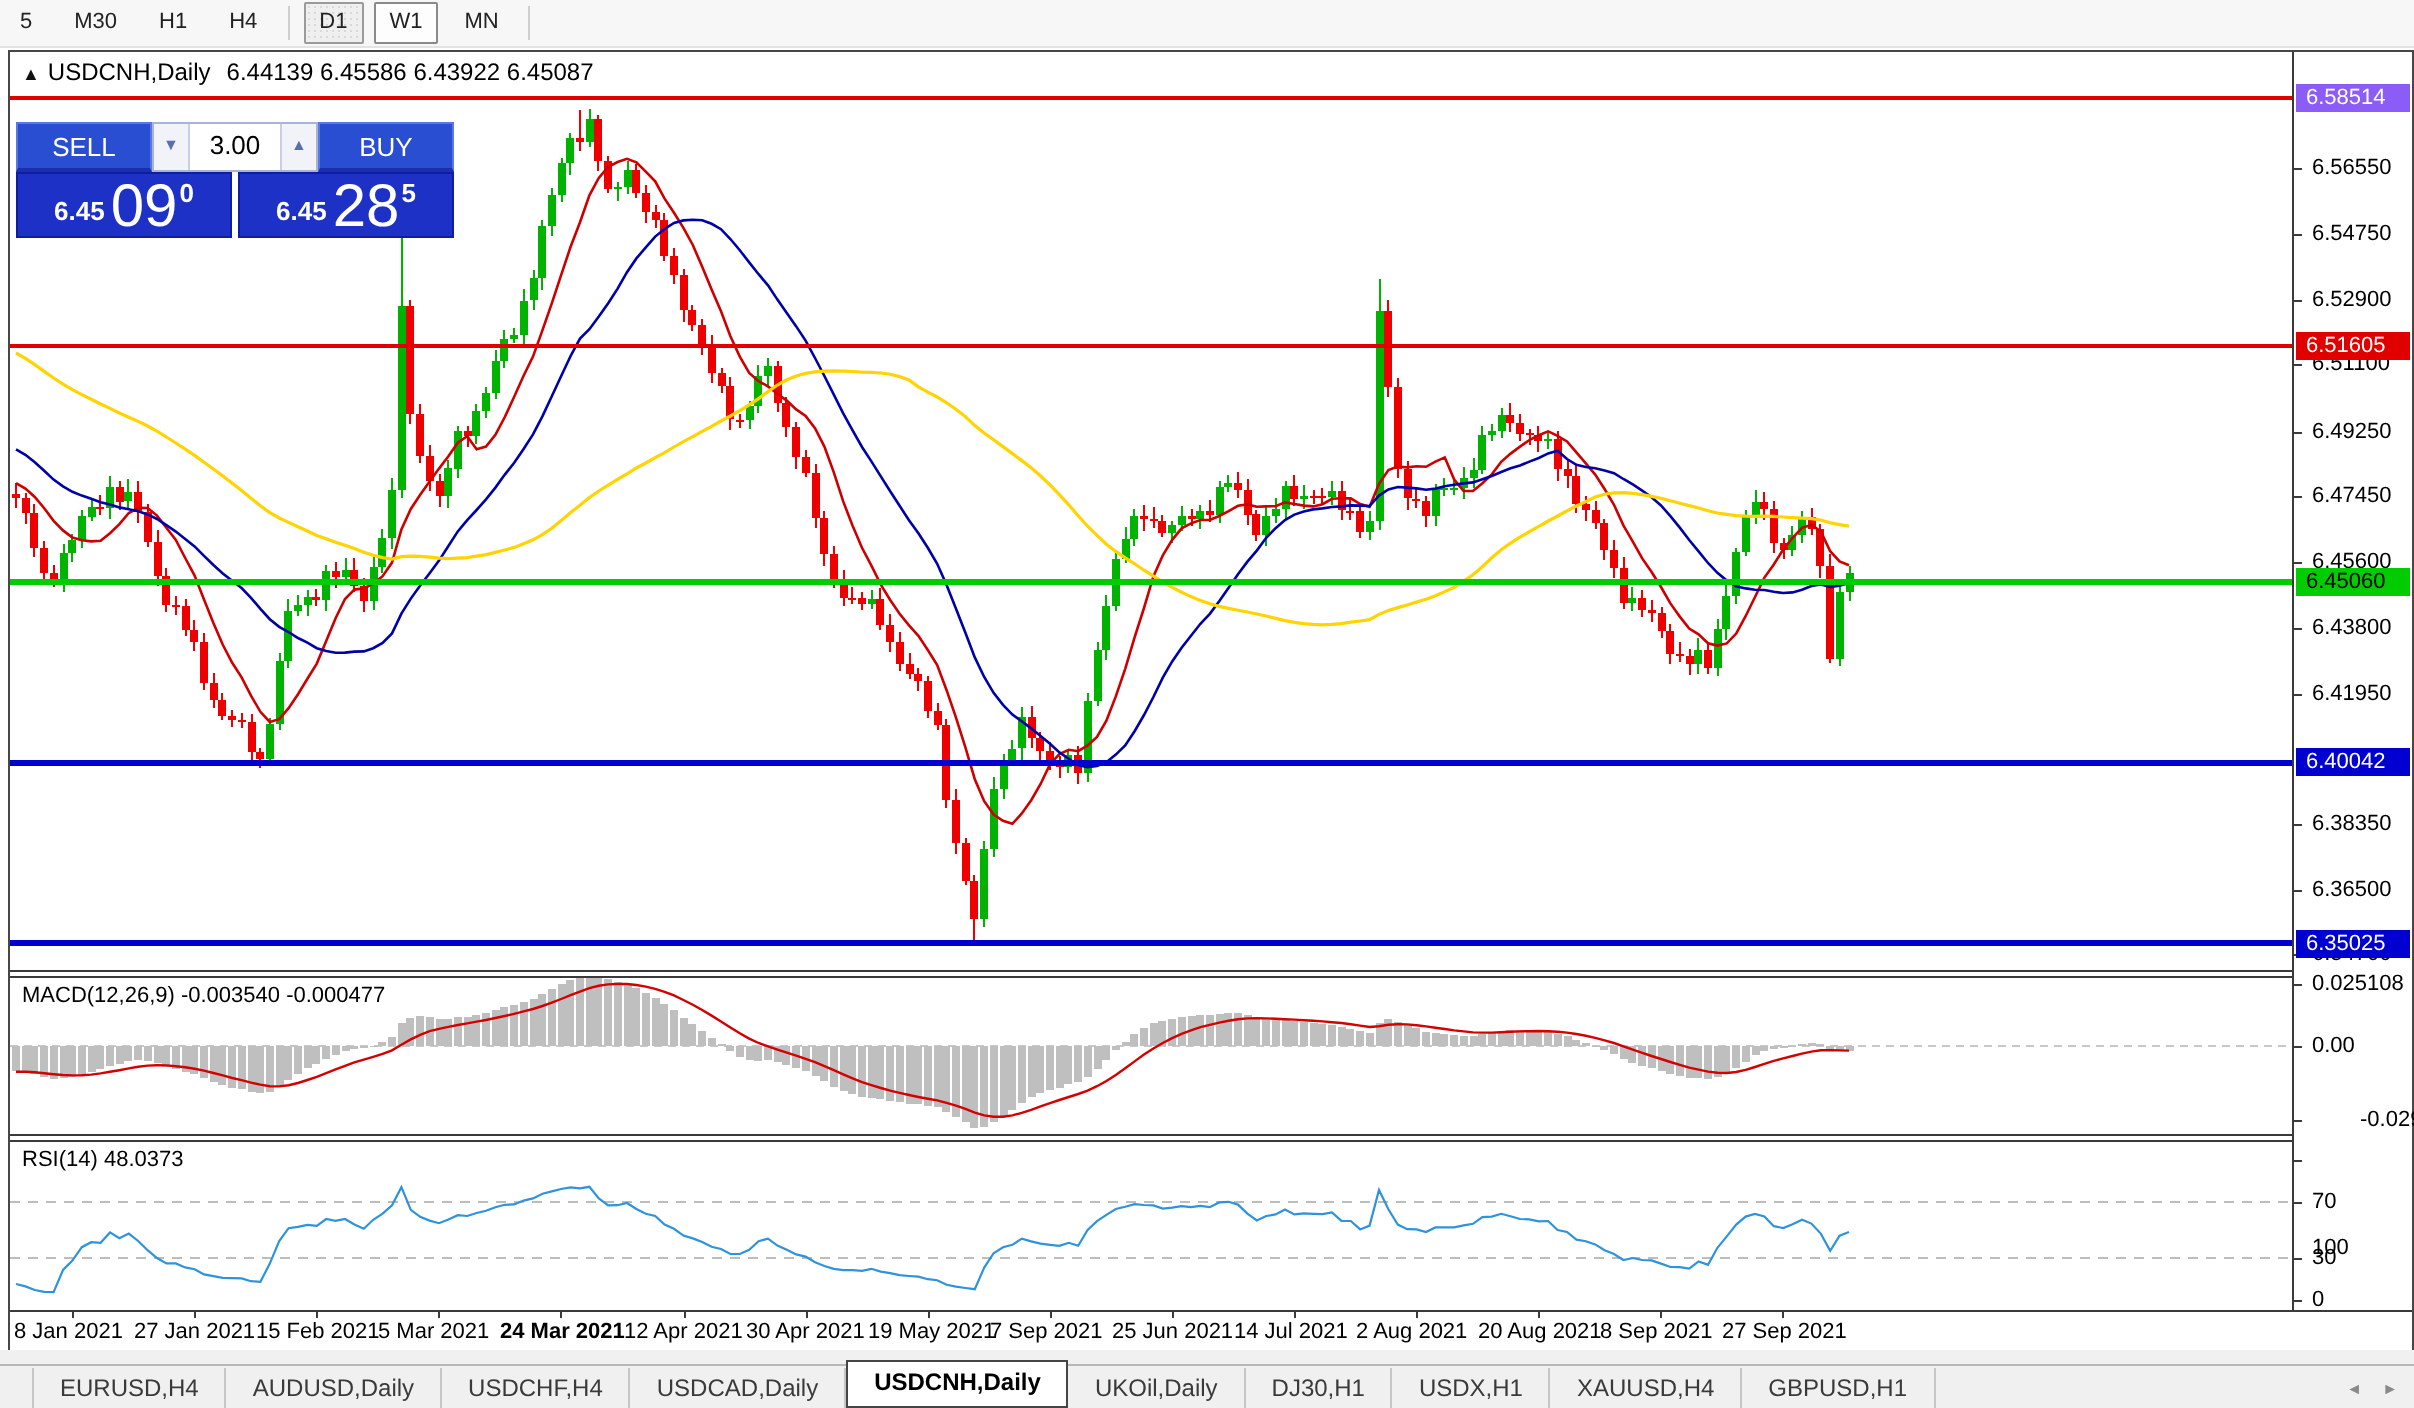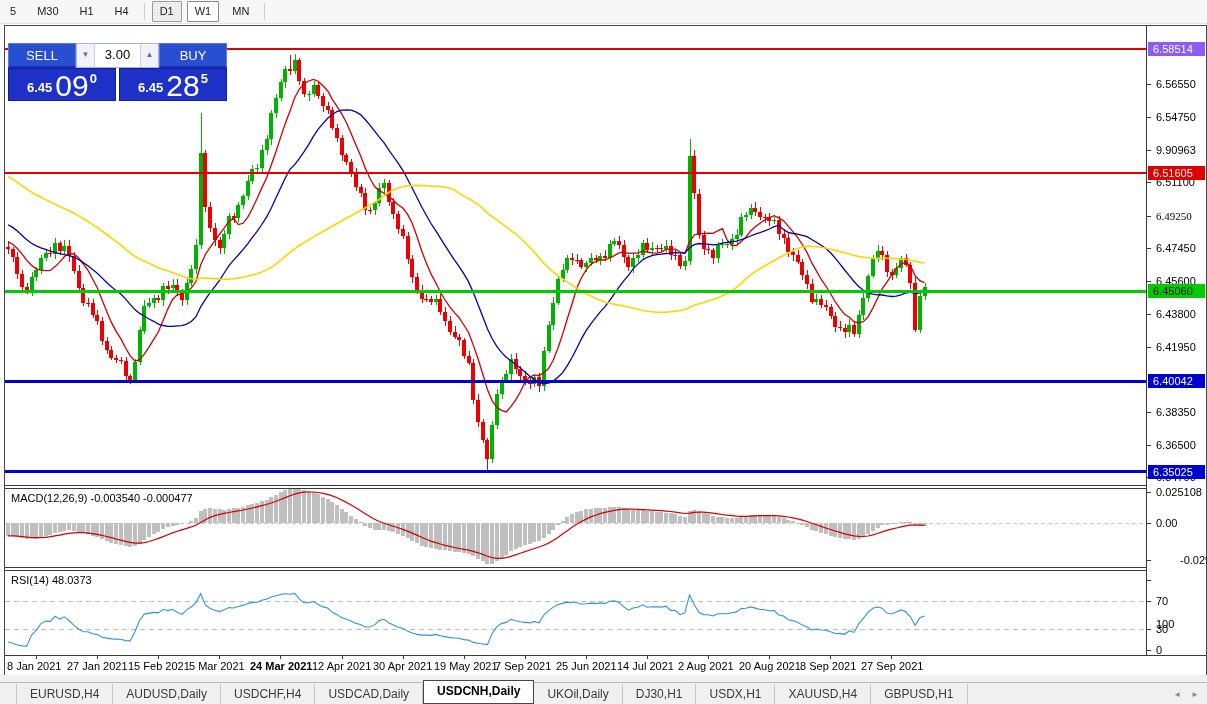--- a/index.html
+++ b/index.html
@@ -36,21 +36,21 @@
             background:#fff;box-sizing:border-box}
   .ptick{position:absolute;left:9px;font-size:11px;color:#000;white-space:nowrap}
   .pdash{position:absolute;left:0;width:4px;height:1px;background:#3a3a3a}
   .badge{position:absolute;left:1px;width:57px;height:14px;font-size:11px;line-height:14px;
          padding-left:5px;box-sizing:border-box;z-index:3;white-space:nowrap}
   
   .date-axis{position:absolute;left:0;top:629px;width:1201px;height:19px;border-top:1px solid #3a3a3a;background:#fff}
   .dlabel{position:absolute;top:4px;font-size:11px;color:#000;white-space:nowrap}
   .dtick{position:absolute;top:0;width:1px;height:3px;background:#3a3a3a}
   
-  .trade{position:absolute;left:3px;top:17px;width:219px;height:58px;z-index:6}
+  .trade{position:absolute;left:3px;top:35px;width:219px;height:58px;z-index:6}
   .trow{display:flex;height:25px}
   .sellbtn,.buybtn{width:68px;background:#2a4ed2;color:#fff;font-size:13px;text-align:center;
         line-height:23px;border:1px solid #5a78e2;border-bottom:2px solid #1a2fae;box-sizing:border-box}
   .vol{flex:1;background:#fff;border:1px solid #9db;border-color:#a9b4d2;display:flex;box-sizing:border-box}
   .volbtn{width:17px;background:#f1f3f8;color:#5a6fae;font-size:8px;text-align:center;line-height:22px;
           border-right:1px solid #c9cfe2}
   .volbtn.up{border-right:none;border-left:1px solid #c9cfe2}
   .volval{flex:1;text-align:center;font-size:13px;line-height:22px;color:#000}
   .prow{display:flex;height:33px}
   .pbox{background:#1d31c6;color:#fff;display:flex;align-items:flex-end;justify-content:center;
@@ -80,20 +80,23 @@
     <div class="tbtn">H1</div>
     <div class="tbtn">H4</div>
     <div class="tsep"></div>
     <div class="tbtn active">D1</div>
     <div class="tbtn outlined">W1</div>
     <div class="tbtn">MN</div>
     <div class="tsep"></div>
   </div>
 
 <div class="window">
+  <div class="chart-title">
+    <span class="arr">▲</span><span class="sym">USDCNH,Daily</span><span>6.44139 6.45586 6.43922 6.45087</span>
+  </div>
 
   <div class="trade">
     <div class="trow">
       <div class="sellbtn">SELL</div>
       <div class="vol">
         <div class="volbtn">▼</div>
         <div class="volval">3.00</div>
         <div class="volbtn up">▲</div>
       </div>
       <div class="buybtn">BUY</div>
@@ -734,25 +737,25 @@
       <div class="badge" style="top: 16px; background: #8b5cf6; color: rgb(255, 255, 255);">6.58514</div>
       <div class="badge" style="top: 140px; background: rgb(224, 0, 0); color: rgb(255, 255, 255);">6.51605</div>
       <div class="badge" style="top: 258px; background: rgb(0, 204, 0); color: rgb(0, 0, 0);">6.45060</div>
       <div class="badge" style="top: 348px; background: rgb(0, 0, 208); color: rgb(255, 255, 255);">6.40042</div>
       <div class="badge" style="top: 439px; background: rgb(0, 0, 208); color: rgb(255, 255, 255);">6.35025</div>
       <div class="pdash" style="top: 58px;"></div>
       <div class="ptick" style="top: 52px;">6.56550</div>
       <div class="pdash" style="top: 91px;"></div>
       <div class="ptick" style="top: 85px;">6.54750</div>
       <div class="pdash" style="top: 124px;"></div>
-      <div class="ptick" style="top: 118px;">9.90963</div>
+      <div class="ptick" style="top: 118px;">6.52900</div>
       <div class="pdash" style="top: 156px;"></div>
       <div class="ptick" style="top: 150px;">6.51100</div>
       <div class="pdash" style="top: 190px;"></div>
-      <div class="ptick" style="top: 184px; font-family: Liberation Serif, serif;">6.49250</div>
+      <div class="ptick" style="top: 184px;">6.49250</div>
       <div class="pdash" style="top: 222px;"></div>
       <div class="ptick" style="top: 216px;">6.47450</div>
       <div class="pdash" style="top: 255px;"></div>
       <div class="ptick" style="top: 249px;">6.45600</div>
       <div class="pdash" style="top: 288px;"></div>
       <div class="ptick" style="top: 282px;">6.43800</div>
       <div class="pdash" style="top: 321px;"></div>
       <div class="ptick" style="top: 315px;">6.41950</div>
       <div class="pdash" style="top: 386px;"></div>
       <div class="ptick" style="top: 380px;">6.38350</div>

